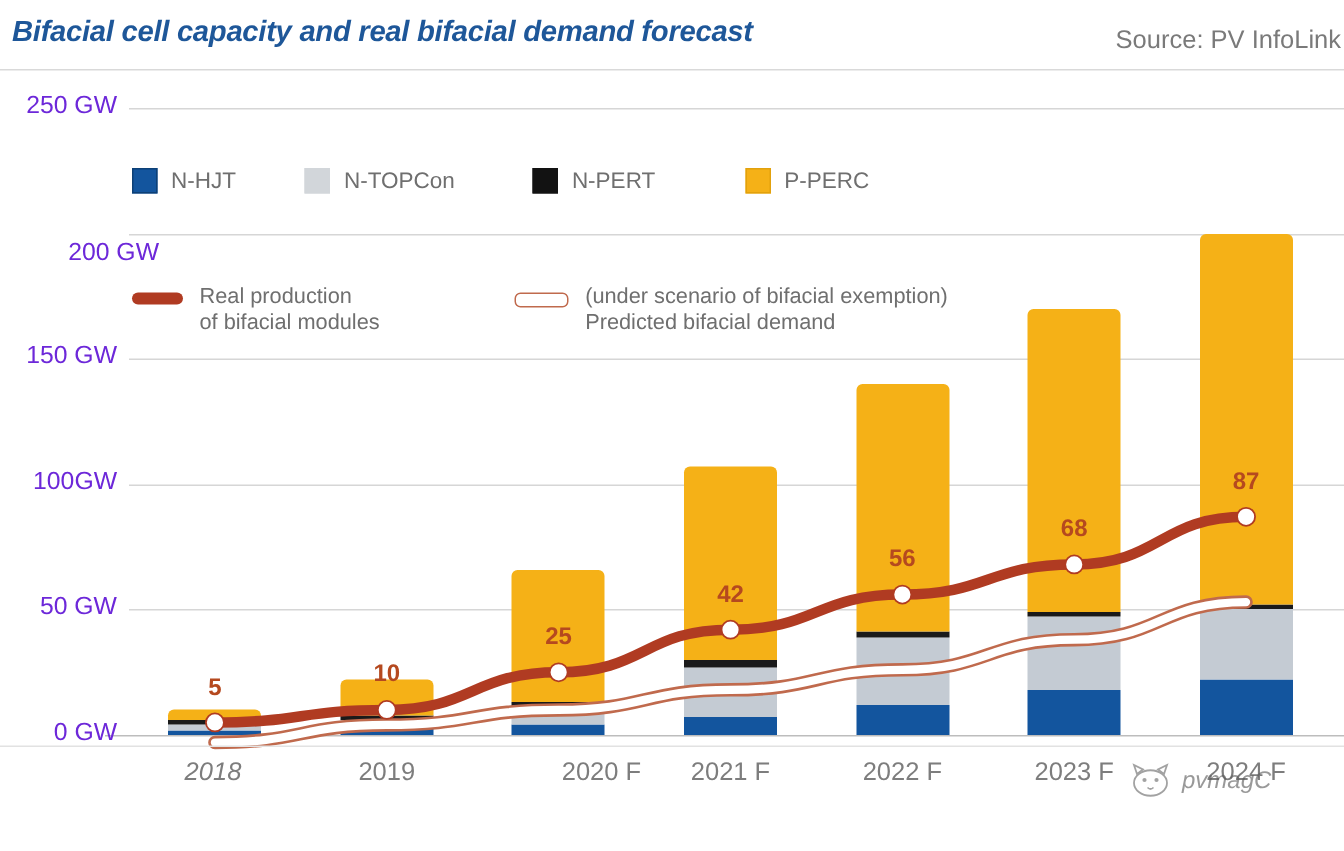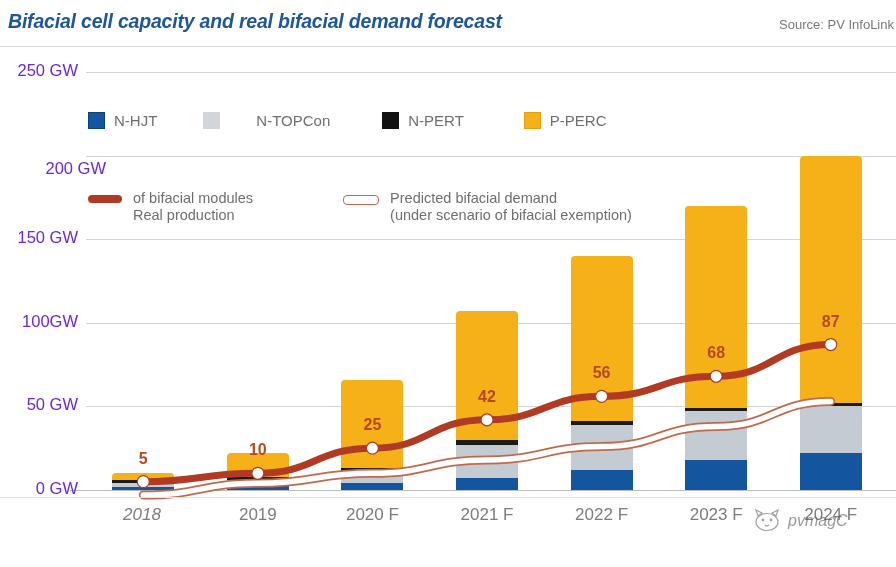--- a/index.html
+++ b/index.html
@@ -30,21 +30,21 @@
     font-size: 19.5px;
     font-weight: bold;
     font-style: italic;
     color: #1e5799;
     letter-spacing: -0.2px;
     white-space: nowrap;
   }
   .source {
     position: absolute;
     right: 2px; top: 17px;
-    font-size: 13px;
+    font-size: 17px;
     color: #7a7a7a;
     white-space: nowrap;
   }
   .header-rule {
     position: absolute;
     left: 0; top: 46px;
     width: 896px; height: 1px;
     background: #d9d9d9;
   }
 
@@ -284,60 +284,60 @@
         <div class="data-label" style="left: 342.429px; top: 416.2px; width: 60px;">25</div>
         <div class="data-label" style="left: 457px; top: 387.776px; width: 60px;">42</div>
         <div class="data-label" style="left: 571.571px; top: 364.368px; width: 60px;">56</div>
         <div class="data-label" style="left: 686.143px; top: 344.304px; width: 60px;">68</div>
         <div class="data-label" style="left: 800.714px; top: 312.536px; width: 60px;">87</div>
       </div>
     <div class="bottom-rule"></div>
     <div id="xticks">
         <div class="xtick" style="left: 87px; width: 110px; font-style: italic;">2018</div>
         <div class="xtick" style="left: 202.857px; width: 110px;">2019</div>
-        <div class="xtick" style="left: 317.429px; width: 110px;">2020 F</div>
+        <div class="xtick" style="left: 317.429px; width: 110px; text-align: right;">2020 F</div>
         <div class="xtick" style="left: 432px; width: 110px;">2021 F</div>
         <div class="xtick" style="left: 546.571px; width: 110px;">2022 F</div>
         <div class="xtick" style="left: 661.143px; width: 110px;">2023 F</div>
         <div class="xtick" style="left: 775.714px; width: 110px;">2024 F</div>
       </div>
   </div>
 
   <div class="legend-swatches" id="legend-swatches">
       <div class="legend-item">
         <span class="swatch swatch-nhjt"></span>
         <span class="legend-label">N-HJT</span>
       </div>
-      <div class="legend-item" style="margin-right: 52px; gap: 27px;">
+      <div class="legend-item" style="margin-right: 52px;">
         <span class="swatch swatch-ntopcon"></span>
         <span class="legend-label">N-TOPCon</span>
       </div>
       <div class="legend-item" style="margin-right: 60px; justify-content: center;">
         <span class="swatch swatch-npert"></span>
         <span class="legend-label">N-PERT</span>
       </div>
       <div class="legend-item">
         <span class="swatch swatch-pperc"></span>
         <span class="legend-label">P-PERC</span>
       </div>
     </div>
 
   <div class="legend-lines" id="legend-lines">
       <div class="legend-line-item">
         <span class="line-sample line-sample-solid"></span>
         <span class="legend-line-text">
+          <div>Real production</div>
           <div>of bifacial modules</div>
-          <div>Real production</div>
         </span>
       </div>
       <div class="legend-line-item second">
         <span class="line-sample line-sample-hollow"></span>
         <span class="legend-line-text">
+          <div>(under scenario of bifacial exemption)</div>
           <div>Predicted bifacial demand</div>
-          <div>(under scenario of bifacial exemption)</div>
         </span>
       </div>
     </div>
 
   <div class="watermark">
     <svg width="30" height="26" viewBox="0 0 30 26">
       <ellipse cx="15" cy="14" rx="11" ry="8.5" fill="none" stroke="#6a6a6a" stroke-width="1.2"></ellipse>
       <path d="M6 8 L4 2 L10 5 Z" fill="none" stroke="#6a6a6a" stroke-width="1.2"></path>
       <path d="M24 8 L26 2 L20 5 Z" fill="none" stroke="#6a6a6a" stroke-width="1.2"></path>
       <circle cx="11" cy="12" r="1.4" fill="#6a6a6a"></circle>

